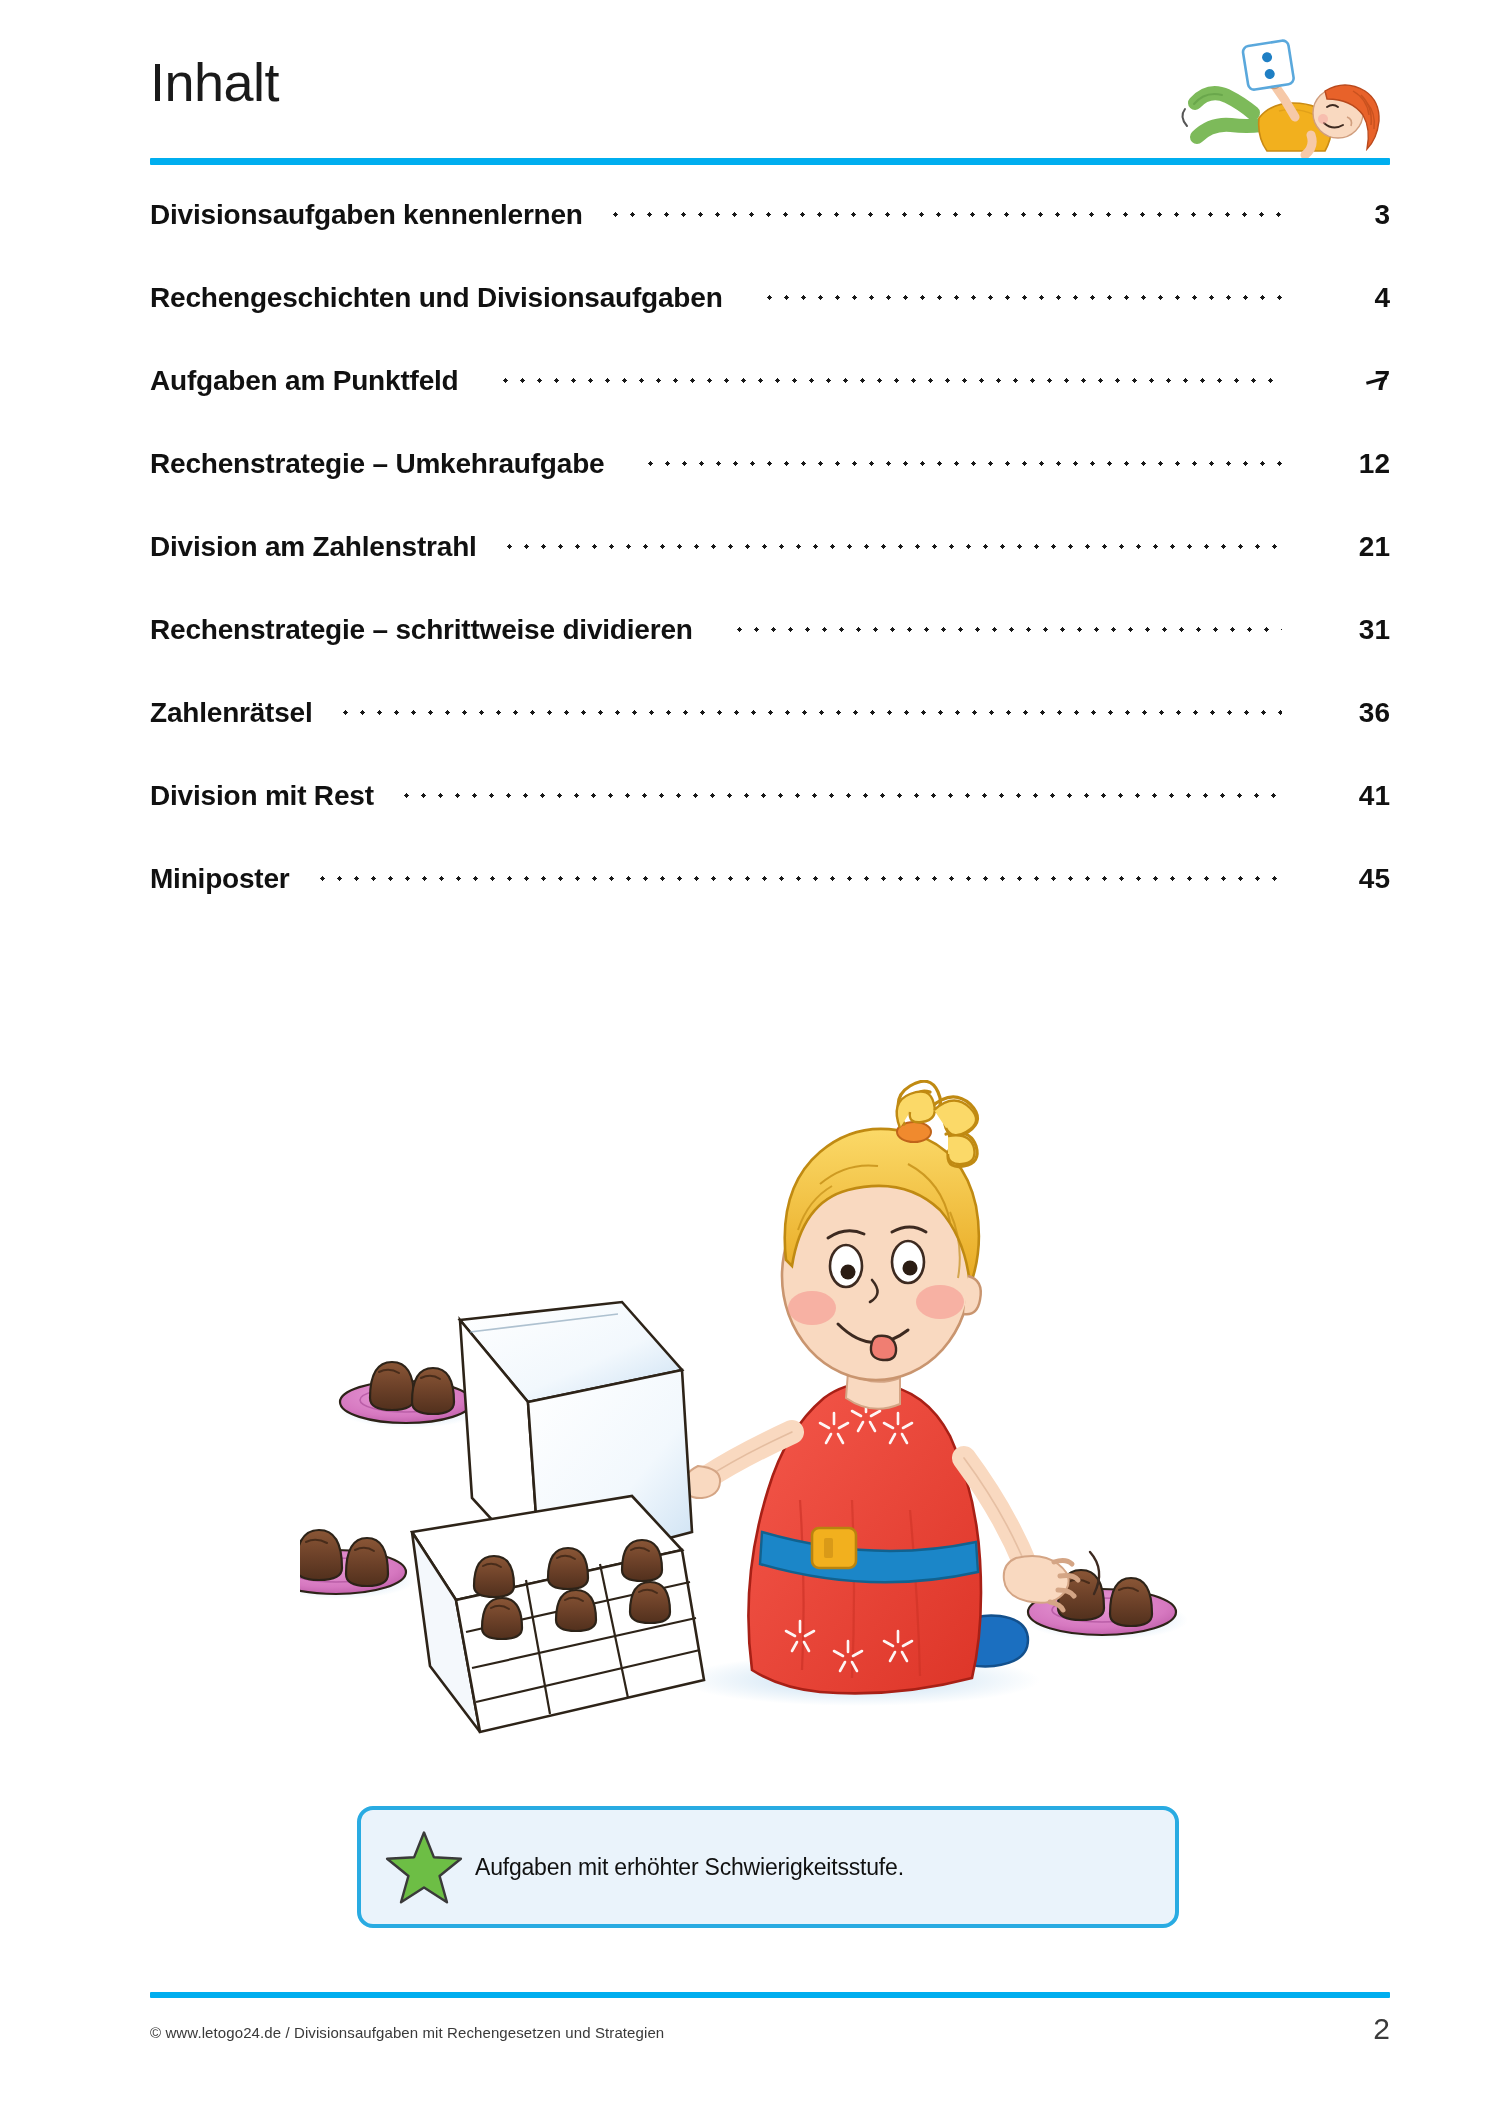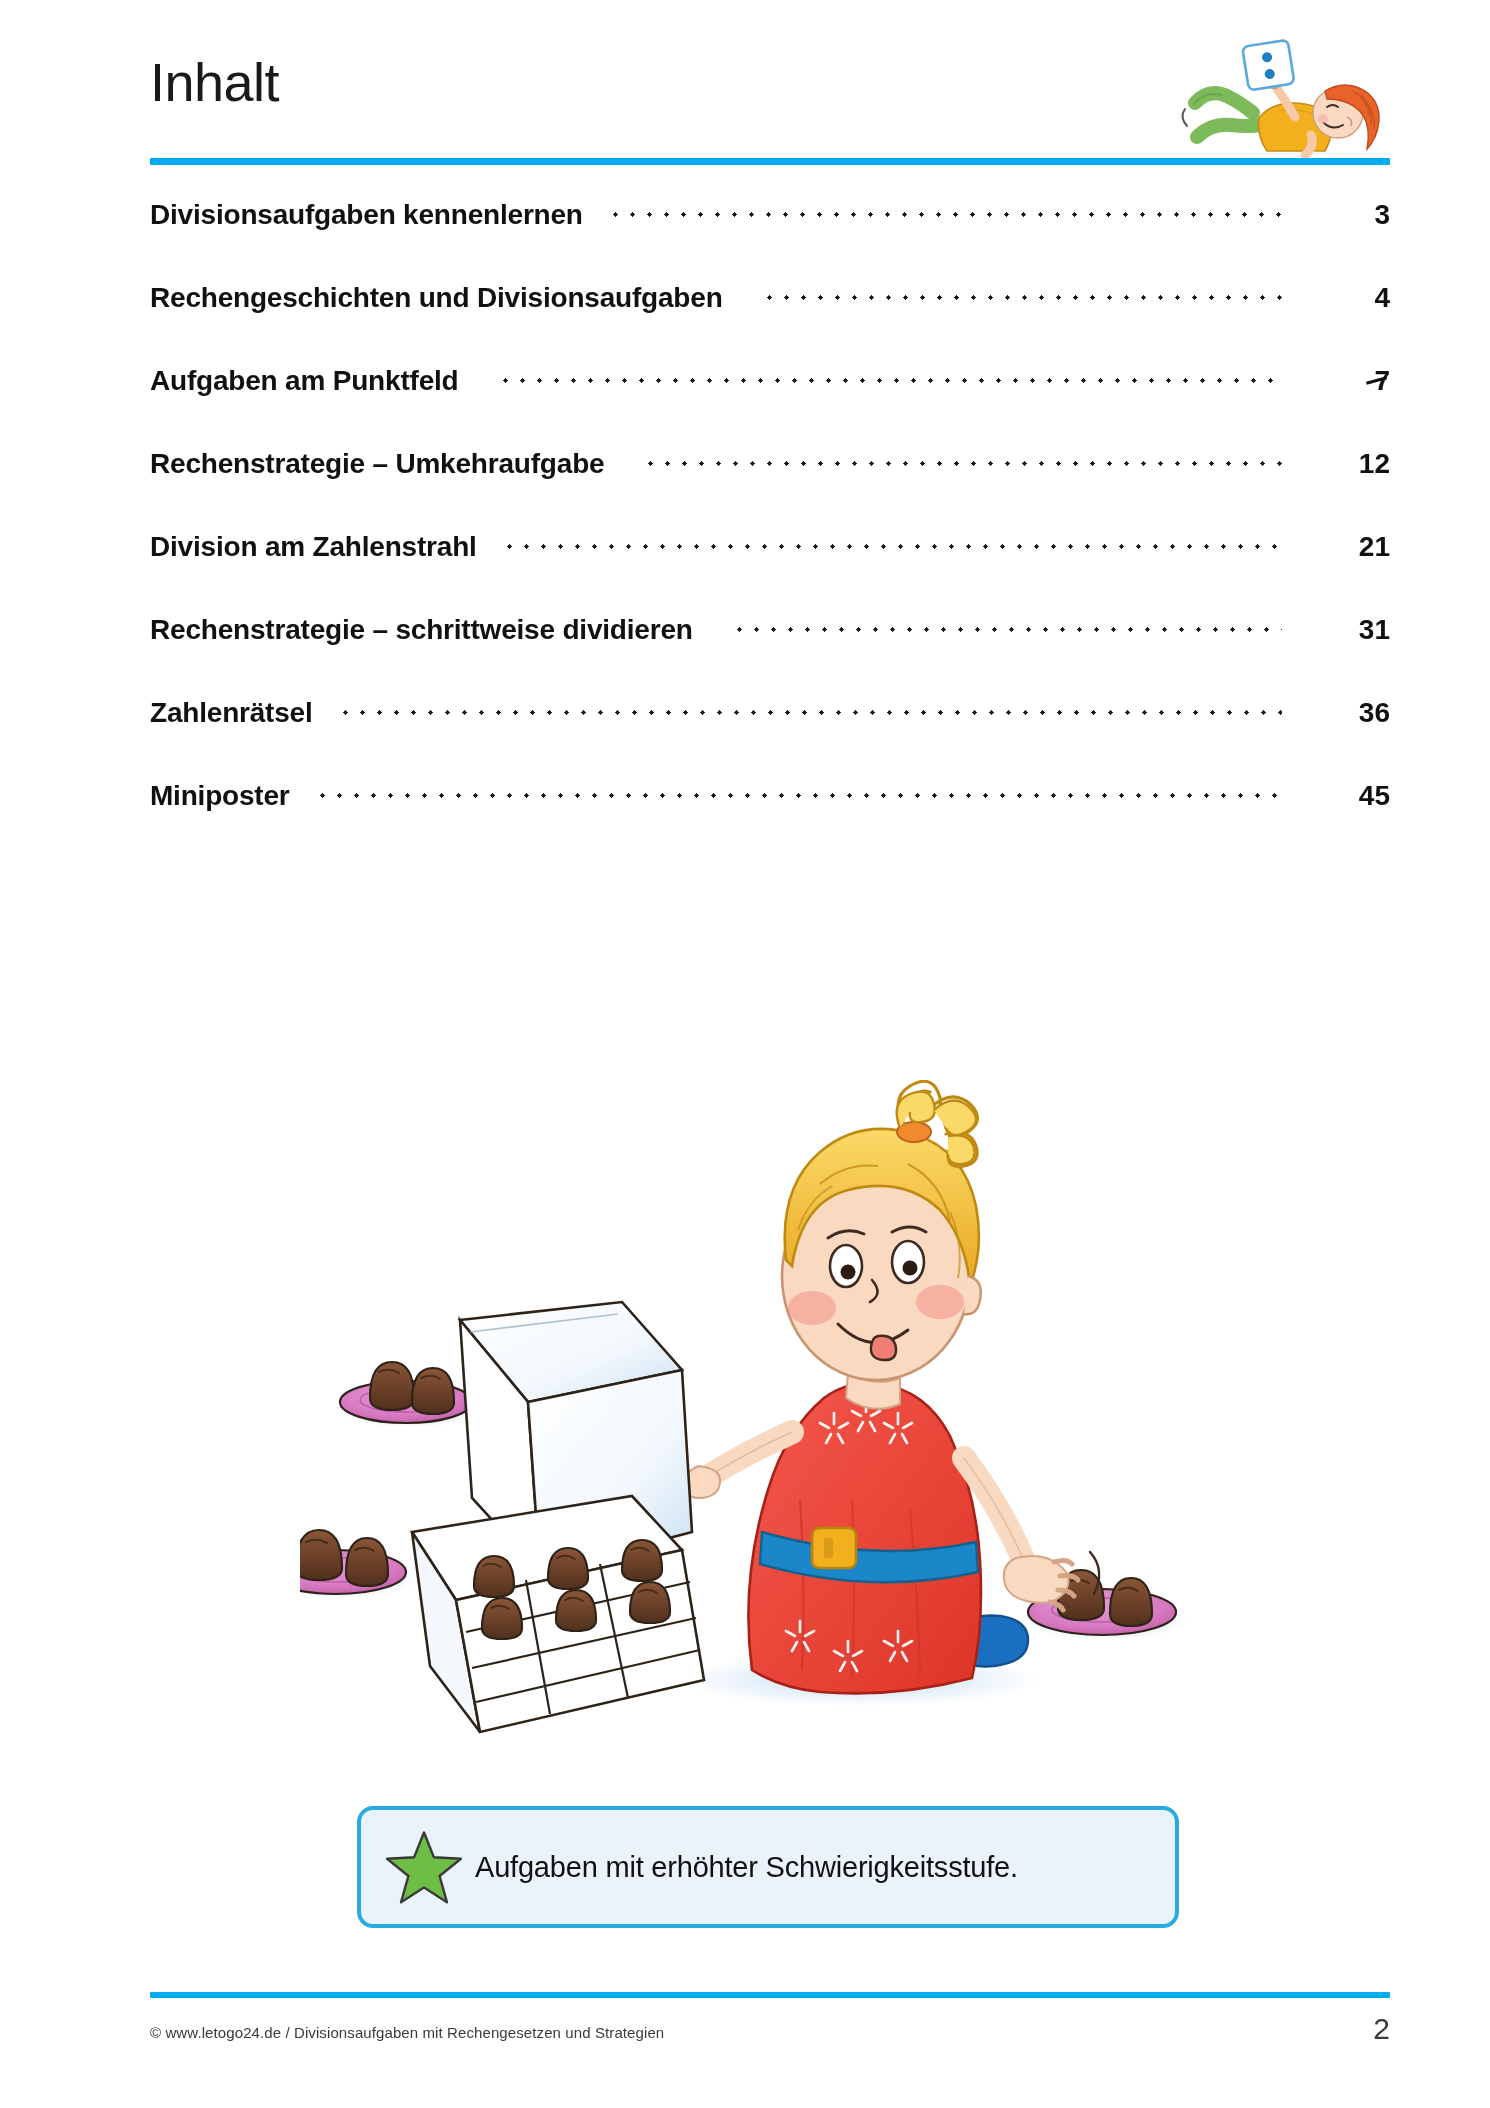--- a/index.html
+++ b/index.html
@@ -159,21 +159,21 @@
   }
 
   .note-star {
     flex: 0 0 auto;
     width: 82px;
     height: 82px;
     margin-right: 10px;
   }
 
   .note-text {
-    font-size: 29px;
+    font-size: 23px;
     font-weight: 400;
     color: #111111;
     letter-spacing: -0.2px;
   }
 
   
   .footer-rule {
     position: absolute;
     left: 150px;
     top: 1992px;
@@ -285,20 +285,25 @@
       <span class="toc-leader gap-before"></span>
       <span class="toc-page">31</span>
     </div>
 
     <div class="toc-row">
       <span class="toc-label">Zahlenrätsel</span>
       <span class="toc-leader"></span>
       <span class="toc-page">36</span>
     </div>
 
+    <div class="toc-row">
+      <span class="toc-label">Division mit Rest</span>
+      <span class="toc-leader"></span>
+      <span class="toc-page">41</span>
+    </div>
 
     <div class="toc-row">
       <span class="toc-label">Miniposter</span>
       <span class="toc-leader"></span>
       <span class="toc-page">45</span>
     </div>
 
   </div>
 
   <svg class="illustration" viewBox="0 0 960 680" aria-hidden="true">

